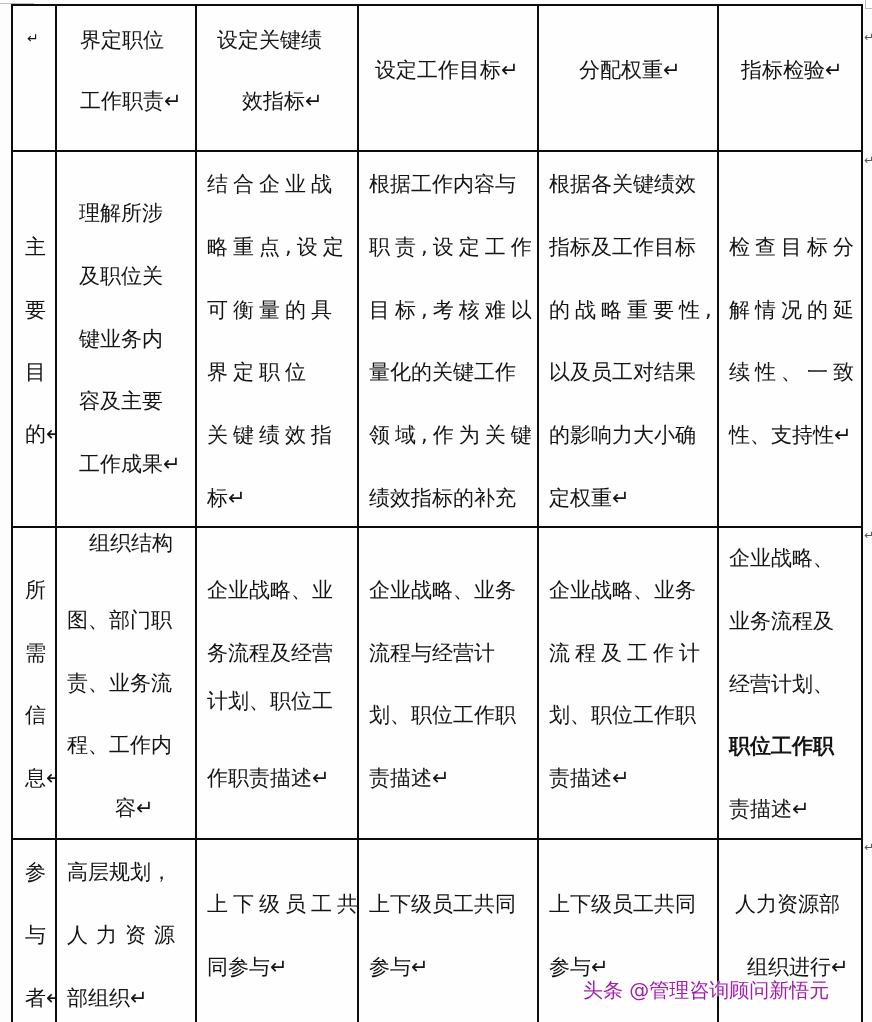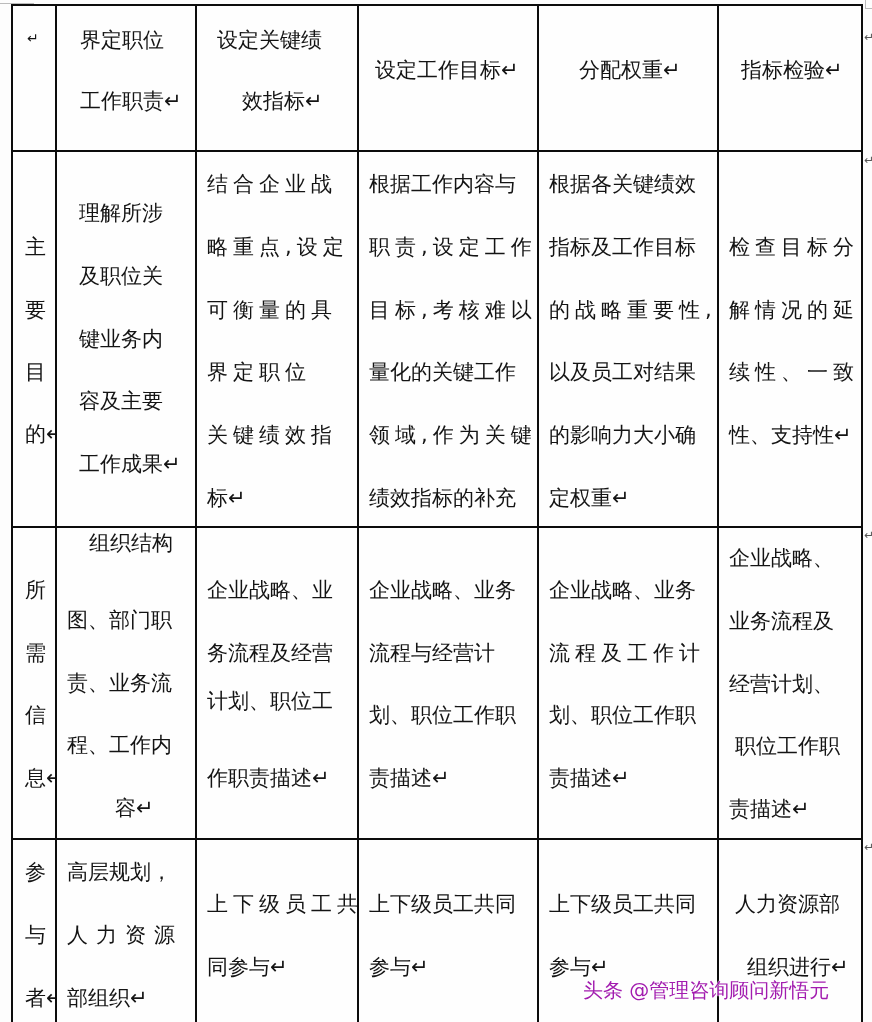--- a/index.html
+++ b/index.html
@@ -233,21 +233,21 @@
           <span class="line spaced-sm" style="left:10px; top:113px;">流程及工作计</span>
           <span class="line" style="left:10px; top:175px;">划、职位工作职</span>
           <span class="line" style="left:10px; top:238px;">责描述↵</span>
         </div>
       </td>
       <td>
         <div class="cell-inner" style="height:310px">
           <span class="line" style="left:10px; top:18px;">企业战略、</span>
           <span class="line" style="left:10px; top:81px;">业务流程及</span>
           <span class="line" style="left:10px; top:144px;">经营计划、</span>
-          <span class="line" style="left:16px; top:206px;">职位工作职</span>
+          <span class="line" style="left:10px; top:206px;font-weight:bold;">职位工作职</span>
           <span class="line" style="left:10px; top:269px;">责描述↵</span>
         </div>
       </td>
     </tr>
 
     <tr style="height:188px">
       <td>
         <div class="cell-inner" style="height:186px">
           <span class="line" style="left:12px; top:20px;">参</span>
           <span class="line" style="left:12px; top:83px;">与</span>

